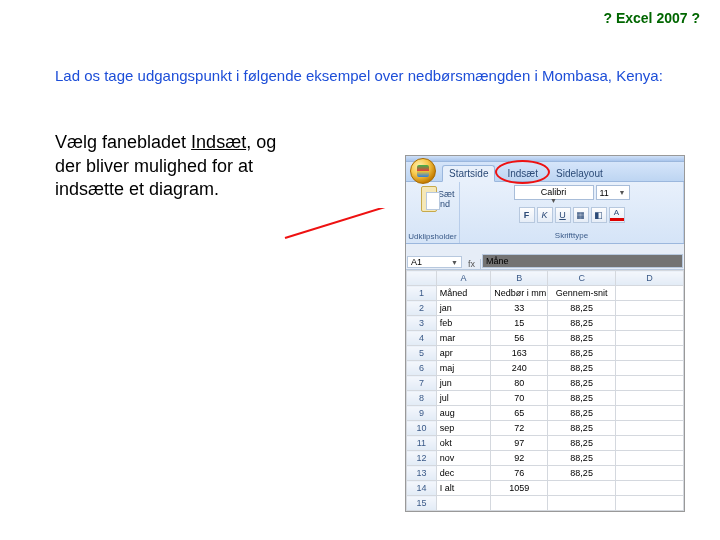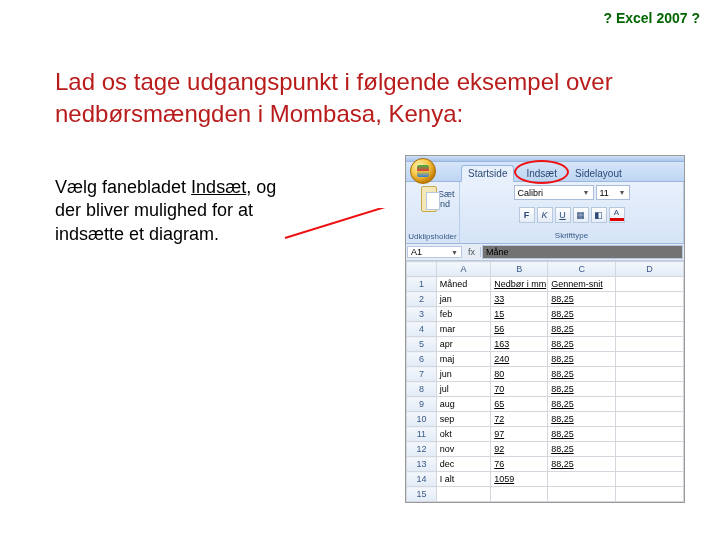--- a/index.html
+++ b/index.html
@@ -14,22 +14,22 @@
   }
   .header {
     text-align: right;
     color: #006600;
     font-weight: bold;
     font-size: 14px;
     padding: 10px 20px 0 0;
     margin-left: 32px;
   }
   .intro {
-    font-size: 24px;
-    color: #b91c1c;
+    font-size: 15px;
+    color: #1d4ed8;
     padding: 40px 40px 0 55px;
     line-height: 1.35;
   }
   .instruction {
     font-size: 18px;
     color: #000;
     padding: 45px 0 0 55px;
     width: 300px;
     line-height: 1.3;
   }
@@ -83,21 +83,20 @@
     color: #2b4a77;
     padding: 2px 6px;
     cursor: pointer;
   }
   .tab.active {
     background: #e8f0fb;
     border: 1px solid #9bb7dd;
     border-bottom: 1px solid #e8f0fb;
     border-radius: 3px 3px 0 0;
     margin-bottom: -1px;
-    margin-left: 19px;
   }
   .tab.circled {
     position: relative;
   }
   .circle-annot {
     position: absolute;
     top: -6px;
     left: -6px;
     width: 55px;
     height: 24px;
@@ -161,21 +160,21 @@
   .combo {
     background: #fff;
     border: 1px solid #a8bdd9;
     height: 15px;
     font-size: 9px;
     padding: 1px 3px;
     display: flex;
     align-items: center;
     justify-content: space-between;
   }
-  .combo.font { width: 80px; }
+  .combo.font { width: 80px; flex-direction: column; }
   .combo.size { width: 34px; }
   .combo .arr { font-size: 7px; color: #555; }
   .style-btn {
     width: 16px;
     height: 16px;
     background: linear-gradient(#fdfdfe, #e6edf7);
     border: 1px solid #b7c8de;
     font-size: 9px;
     display: flex;
     align-items: center;
@@ -188,22 +187,22 @@
   .color-swatch {
     width: 14px;
     height: 3px;
     background: #d00;
     margin-top: 1px;
   }
   .formula-bar {
     display: flex;
     background: #e6edf7;
     border-bottom: 1px solid #b7c8de;
-    height: 17px;
-    align-items: center;
+    height: 26px;
+    align-items: flex-end;
   }
   .name-box {
     width: 55px;
     background: #fff;
     border: 1px solid #b7c8de;
     margin: 1px;
     font-size: 9px;
     display: flex;
     align-items: center;
     justify-content: space-between;
@@ -249,21 +248,21 @@
     color: #3a5a88;
     font-weight: normal;
     text-align: center;
   }
   table.grid th.rowh {
     width: 22px;
   }
   table.grid td {
     color: #000;
   }
-  table.grid td.num { text-align: left; text-decoration: underline; }
+  table.grid td.num { text-align: center; }
   .col-a { width: 40px; }
   .col-b { width: 42px; }
   .col-c { width: 50px; }
   .col-d { width: 50px; }
   .hdr-row td {
     background: #fff;
   }
   .arrow-line {
     position: absolute;
     top: 208px;

